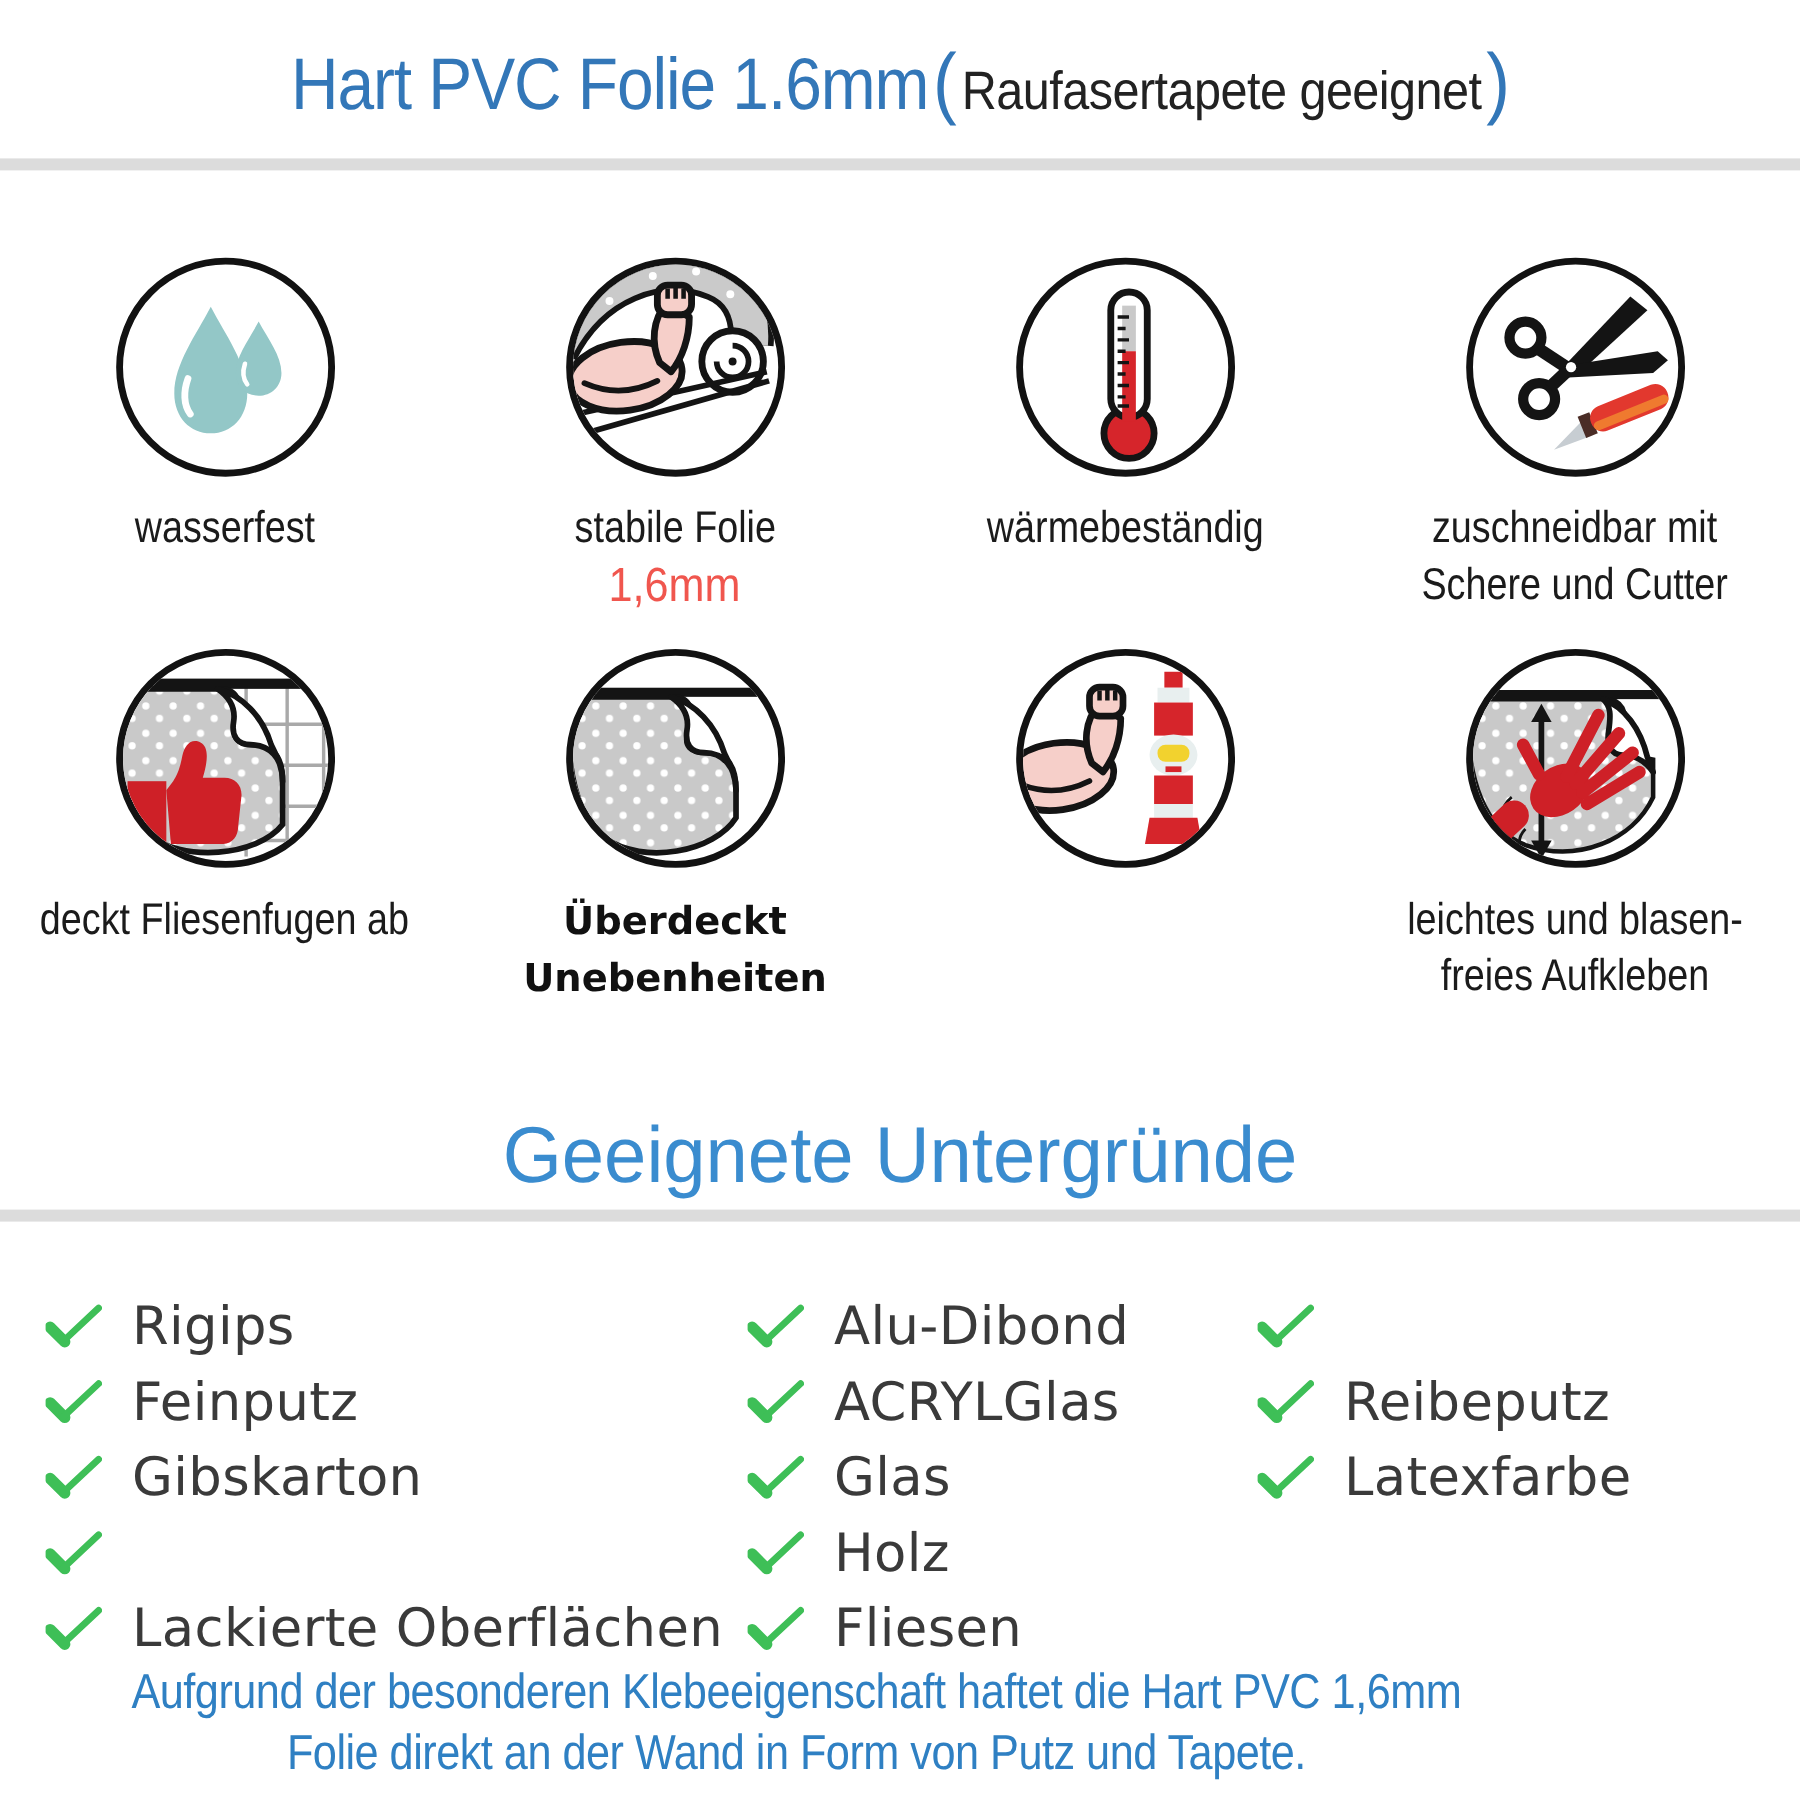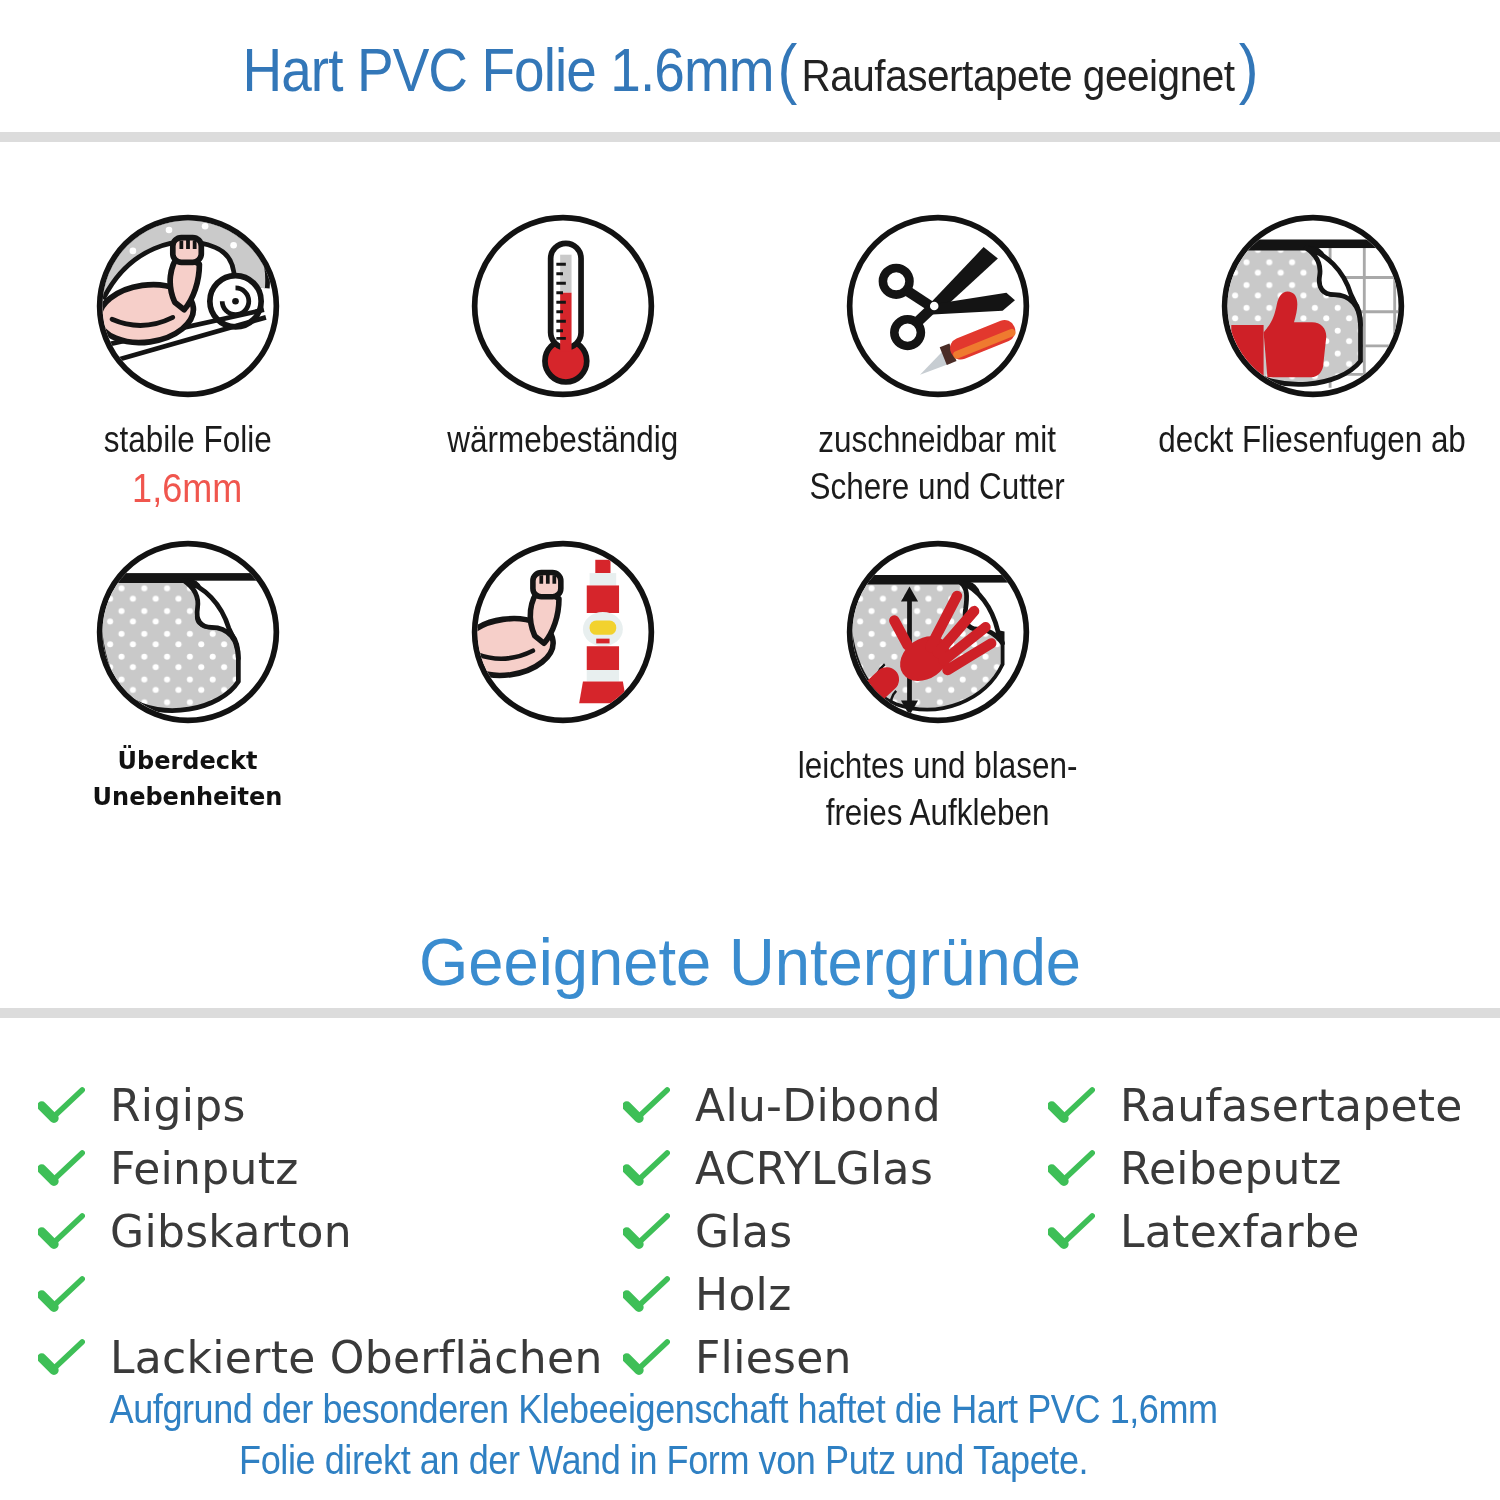--- a/index.html
+++ b/index.html
@@ -18,21 +18,21 @@
   .divider-2{top:1008px;}
 
   
   .features{position:absolute;top:211px;left:0;width:1500px;display:grid;
             grid-template-columns:repeat(4,375px);grid-auto-rows:326px;justify-items:center;}
   .feature{display:flex;flex-direction:column;align-items:center;width:375px;}
   .icon{width:190px;height:190px;flex:none;}
   .f-label{margin-top:16px;font-size:37px;line-height:1.26;color:#1b1b1b;text-align:center;
            white-space:pre-line;transform:scaleX(0.85);transform-origin:center;}
   .f-label.alt{font-family:"DejaVu Sans",sans-serif;font-weight:700;transform:none;
-               font-size:24px;line-height:1.5;color:#111;}
+               font-size:32px;line-height:1.5;color:#111;}
   .f-sub{margin-top:2px;font-size:40px;color:#F0564E;transform:scaleX(0.9);transform-origin:center;}
 
   
   .substrates-heading{position:absolute;top:924px;left:0;width:1500px;text-align:center;
                       font-size:66px;color:#3A8CCF;transform:scaleX(0.96);transform-origin:center;}
   .substrates{position:absolute;top:1074px;left:0;width:1500px;height:310px;}
   .sub-col{position:absolute;top:0;}
   .col-1{left:38px;}
   .col-2{left:623px;}
   .col-3{left:1048px;}
@@ -57,20 +57,30 @@
       <span class="t-paren">(</span>
       <span class="t-sub">Raufasertapete geeignet</span>
       <span class="t-paren">)</span>
     </span>
   </div>
 
   <div class="divider divider-1"></div>
 
   <div class="features">
 
+    <div class="feature">
+      <svg class="icon" viewBox="0 0 200 200">
+        <circle cx="100" cy="100" r="93" fill="#fff" stroke="#121212" stroke-width="6"></circle>
+        <path d="M87 47 C74 72 55 97 55 123 C55 144 69 158 87 158 C105 158 119 144 119 123 C119 97 100 72 87 47 Z" fill="#93C7C7"></path>
+        <path d="M67 110 C63 121 63 133 69 141" stroke="#fff" stroke-width="6" fill="none" stroke-linecap="round"></path>
+        <path d="M129 60 C121 75 109 90 109 105 C109 117 118 125 129 125 C140 125 149 117 149 105 C149 90 137 75 129 60 Z" fill="#93C7C7"></path>
+        <path d="M117 97 C115 103 115 110 119 115" stroke="#fff" stroke-width="4" fill="none" stroke-linecap="round"></path>
+      </svg>
+      <div class="f-label">wasserfest</div>
+    </div>
 
     <div class="feature">
       <svg class="icon" viewBox="0 0 200 200">
         <defs>
             <clipPath id="c2">
               <circle cx="100" cy="100" r="90"></circle>
             </clipPath>
           </defs>
         <circle cx="100" cy="100" r="93" fill="#fff" stroke="#121212" stroke-width="6"></circle>
         <g clip-path="url(#c2)">
@@ -315,21 +325,20 @@
         <span class="sub-label">Fliesen</span>
       </div>
     </div>
 
     <div class="sub-col col-3">
       <div class="sub-item">
         <svg class="check" viewBox="0 0 50 40">
             <path d="M4 20 L17 33" stroke="#3EBF57" stroke-width="10" stroke-linecap="round" fill="none"></path>
             <path d="M15 33 L47 3" stroke="#3EBF57" stroke-width="6" stroke-linecap="round" fill="none"></path>
           </svg>
-        <span class="sub-label">Raufasertapete</span>
       </div>
       <div class="sub-item">
         <svg class="check" viewBox="0 0 50 40">
             <path d="M4 20 L17 33" stroke="#3EBF57" stroke-width="10" stroke-linecap="round" fill="none"></path>
             <path d="M15 33 L47 3" stroke="#3EBF57" stroke-width="6" stroke-linecap="round" fill="none"></path>
           </svg>
         <span class="sub-label">Reibeputz</span>
       </div>
       <div class="sub-item">
         <svg class="check" viewBox="0 0 50 40">

